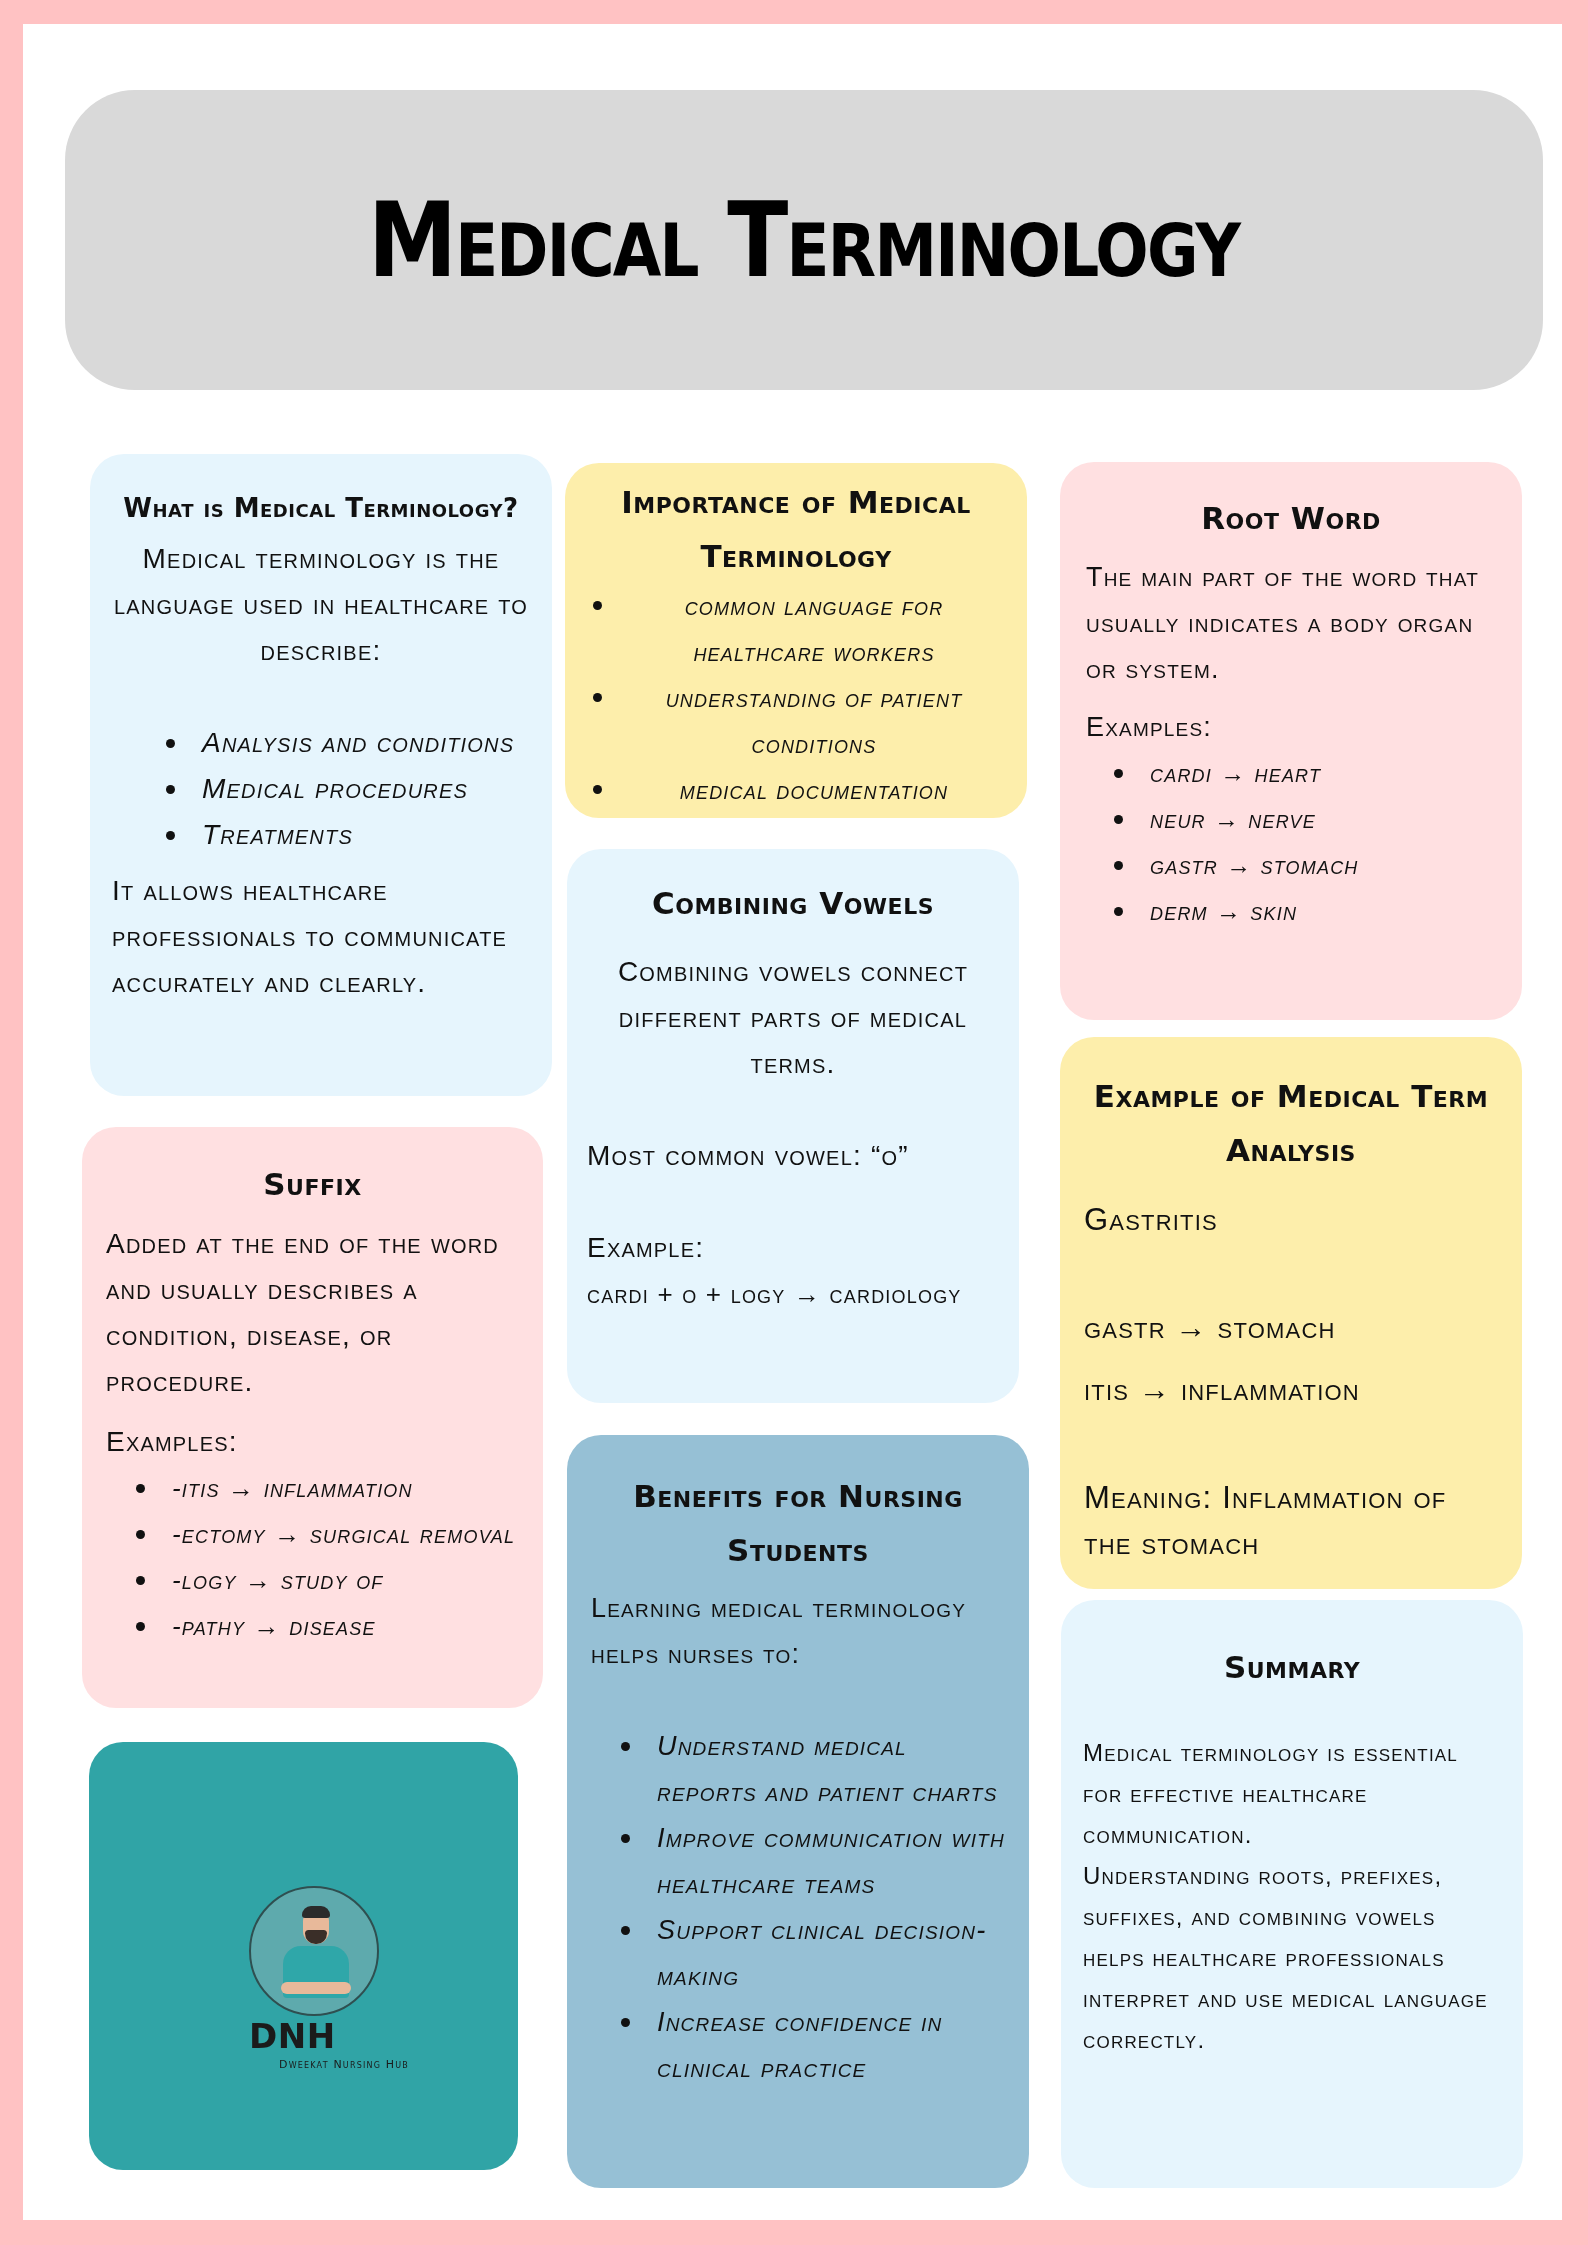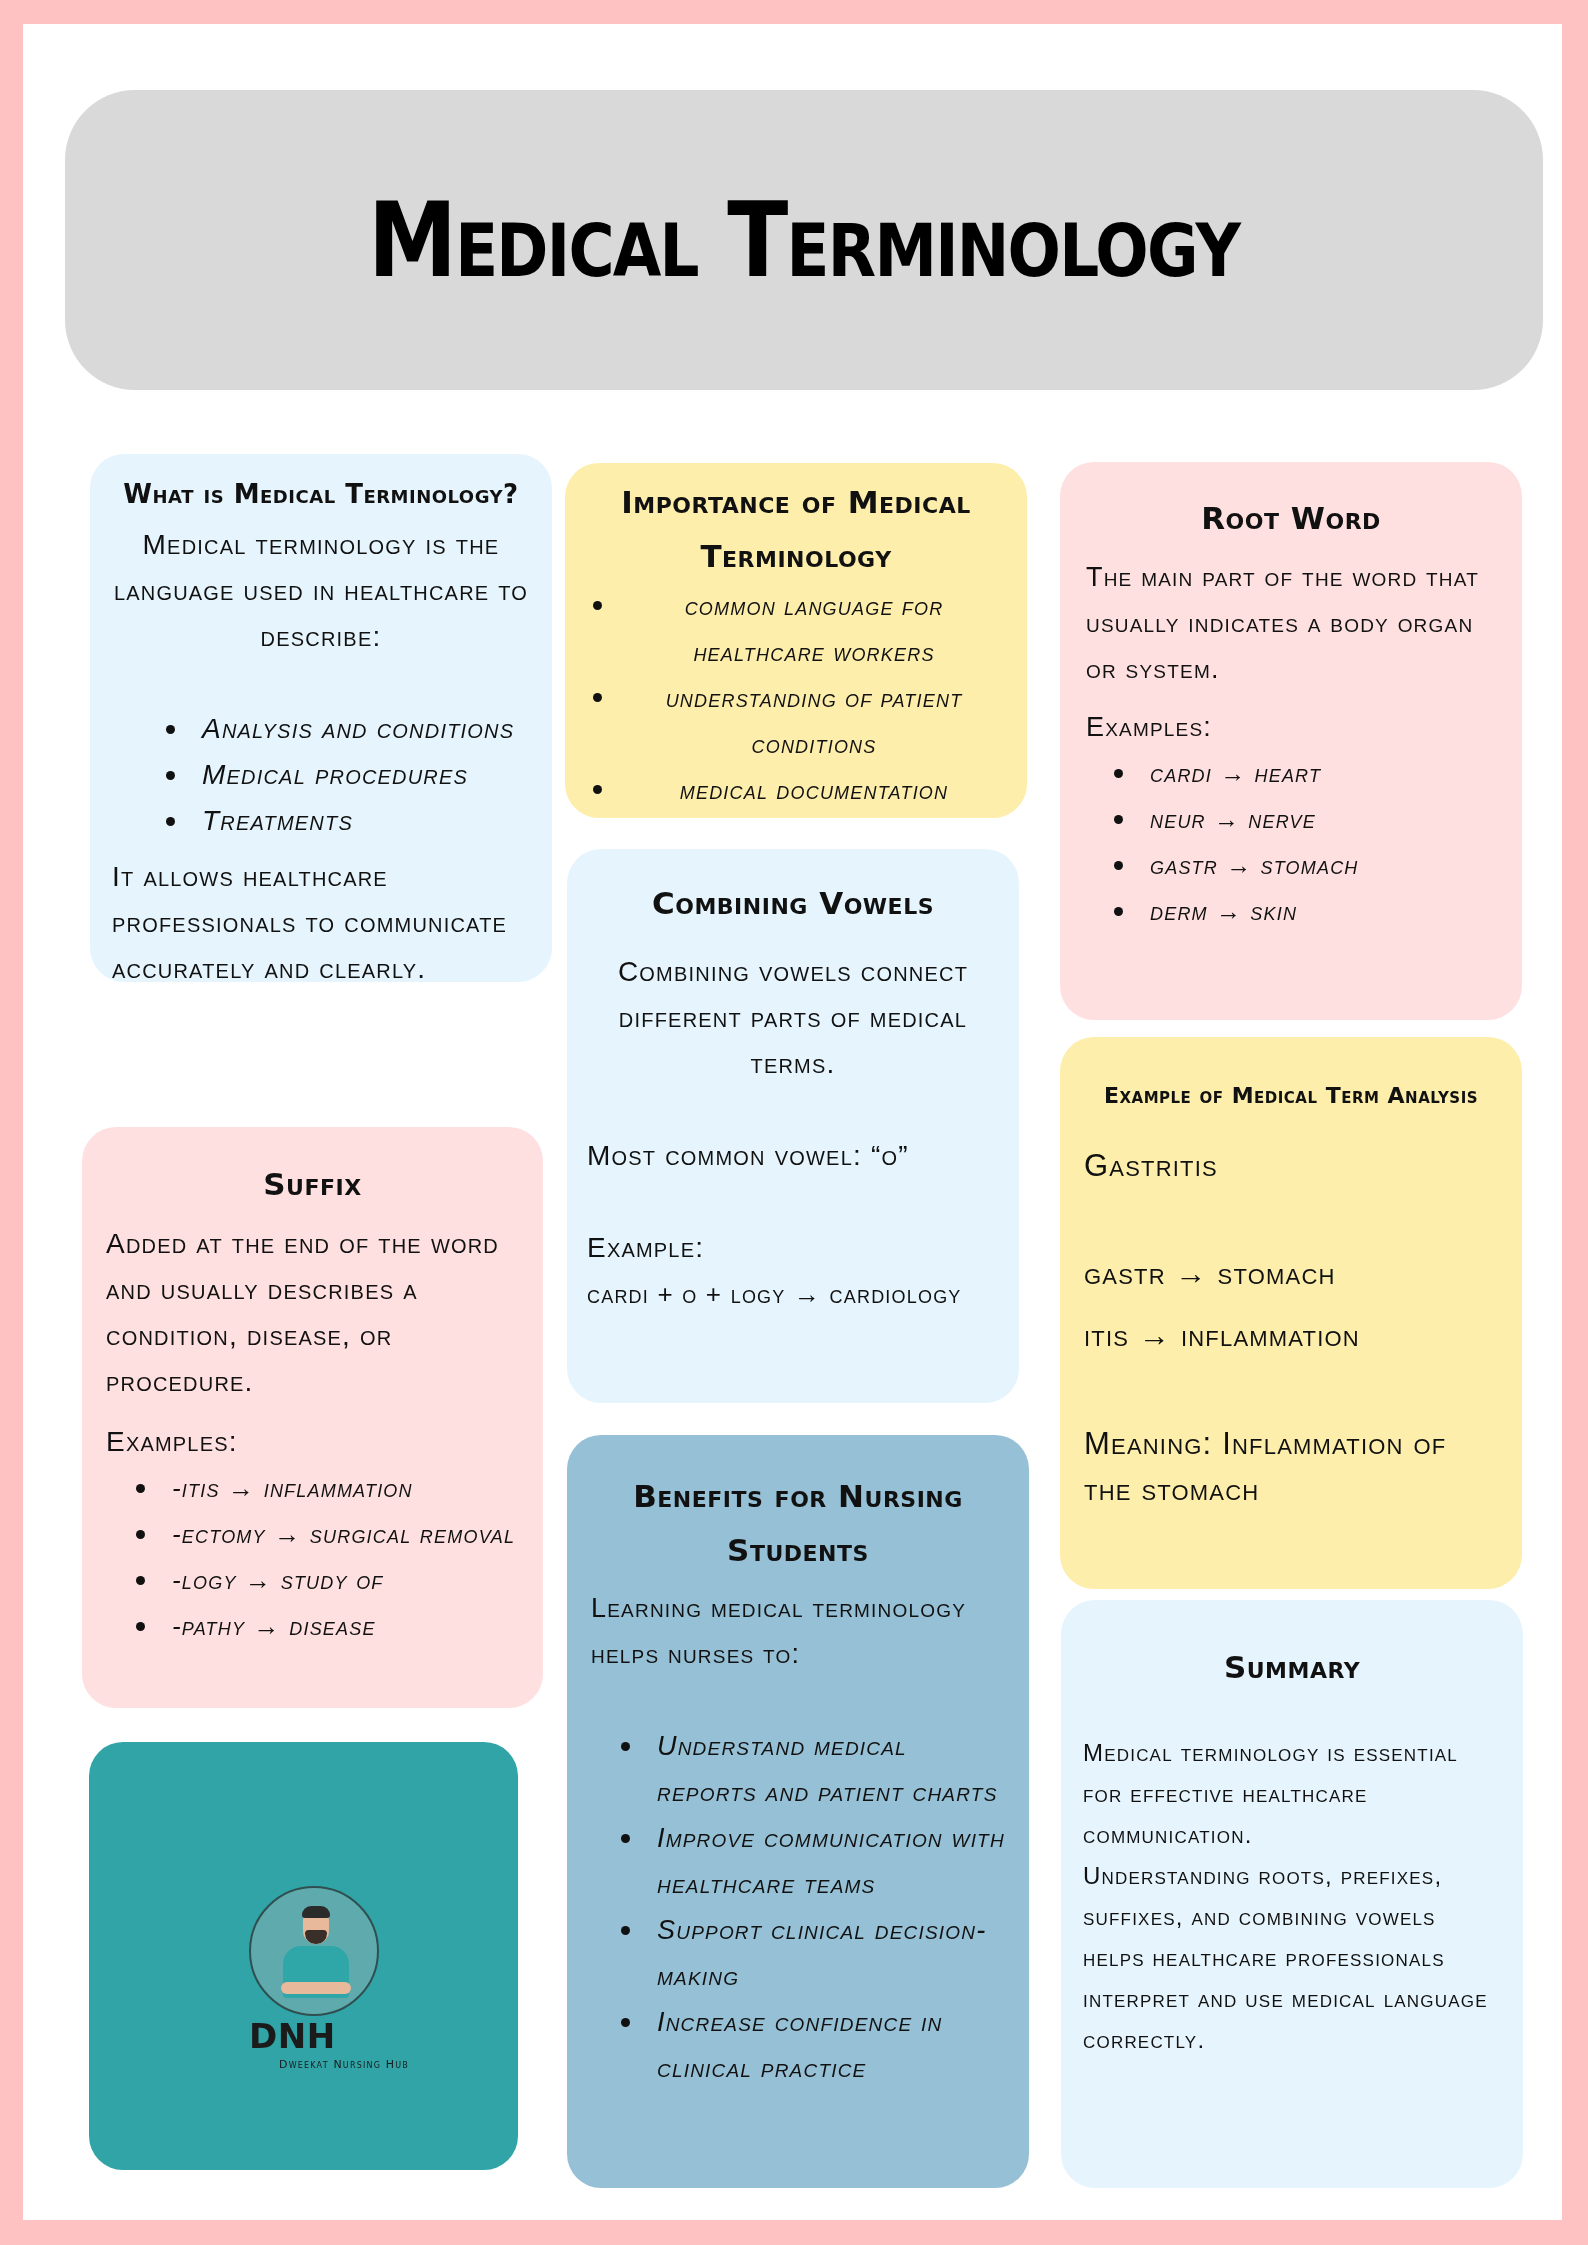--- a/index.html
+++ b/index.html
@@ -57,21 +57,21 @@
     ul.bullets { list-style: none; font-style: italic; }
     ul.bullets li { position: relative; padding-left: 36px; }
     ul.bullets li::before {
       content: "";
       position: absolute; left: 0; top: 19px;
       width: 9px; height: 9px; border-radius: 50%;
       background: #111;
     }
 
     
-    #c-what { left: 67px; top: 430px; width: 462px; height: 528px; padding: 18px 22px 0 22px; }
+    #c-what { left: 67px; top: 430px; width: 462px; height: 642px; padding: 32px 22px 0 22px; }
     #c-what h2 { font-size: 26px; line-height: 44px; margin-bottom: 6px; }
     #c-what .intro { font-size: 28px; line-height: 46px; text-align: center; }
     #c-what ul { margin: 46px 0 0 54px; font-size: 28px; line-height: 46px; }
     #c-what .outro { font-size: 28px; line-height: 46px; margin-top: 10px; }
 
     
     #c-imp { left: 542px; top: 439px; width: 462px; height: 355px; padding: 12px 28px 0 28px; }
     #c-imp h2 { font-size: 31px; line-height: 54px; }
     #c-imp ul li { font-size: 25px; line-height: 46px; text-align: center; padding-left: 36px; }
     #c-imp ul li::before { top: 18px; }
@@ -137,21 +137,21 @@
 
     
     #c-root { left: 1037px; top: 438px; width: 462px; height: 558px; padding: 26px 26px 0 26px; }
     #c-root h2 { font-size: 31px; line-height: 60px; margin-bottom: 6px; }
     #c-root .p { font-size: 27px; line-height: 46px; }
     #c-root .examples { margin-top: 12px; }
     #c-root ul { margin-left: 28px; font-size: 25px; line-height: 46px; }
 
     
     #c-ex { left: 1037px; top: 1013px; width: 462px; height: 552px; padding: 32px 24px 0 24px; }
-    #c-ex h2 { font-size: 22px; line-height: 54px; margin-bottom: 20px; }
+    #c-ex h2 { font-size: 31px; line-height: 54px; margin-bottom: 20px; }
     #c-ex .p { font-size: 31px; line-height: 46px; margin-top: 16px; }
     #c-ex .gap { height: 46px; }
 
     
     #c-sum { left: 1038px; top: 1576px; width: 462px; height: 588px; padding: 40px 22px 0 22px; }
     #c-sum h2 { font-size: 31px; line-height: 54px; margin-bottom: 38px; }
     #c-sum .p { font-size: 24px; line-height: 41px; }
   </style>
 </head>
 <body>

